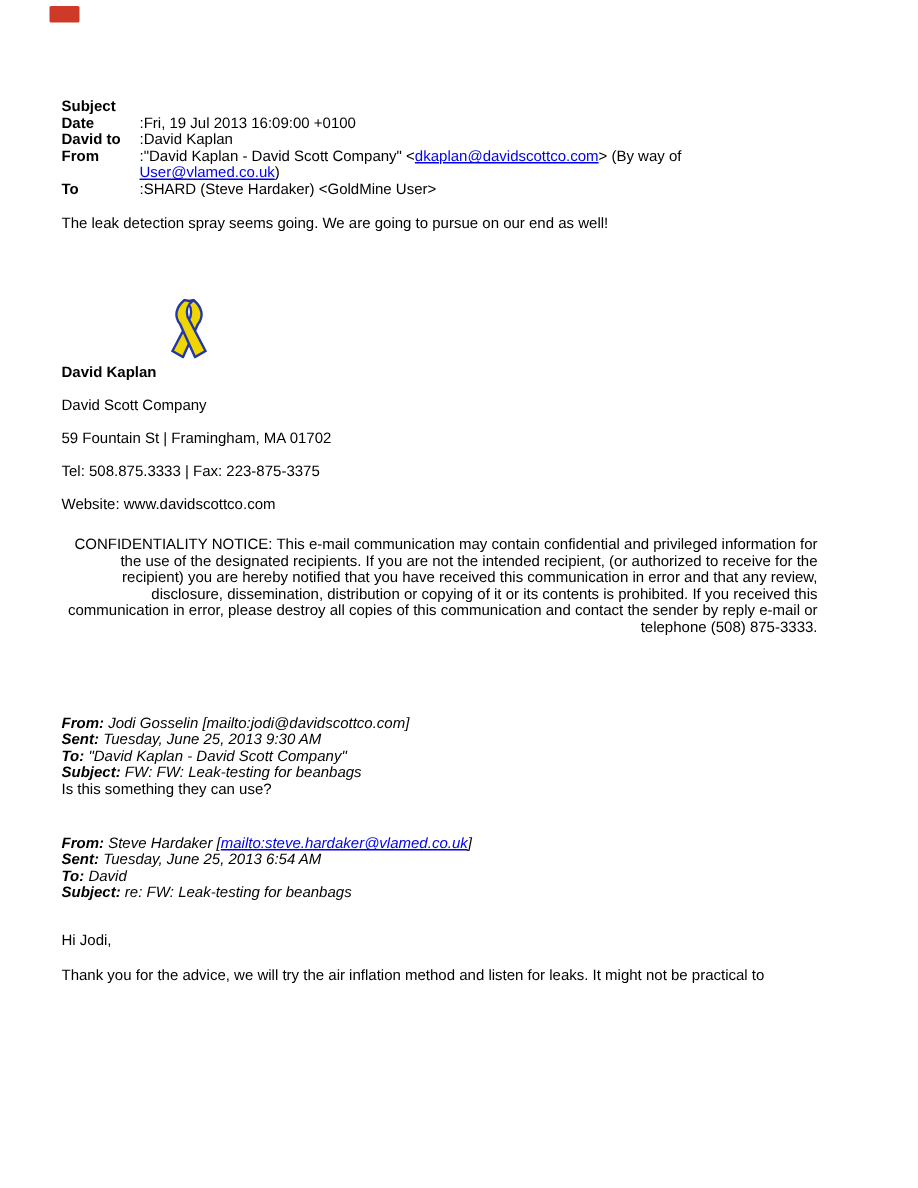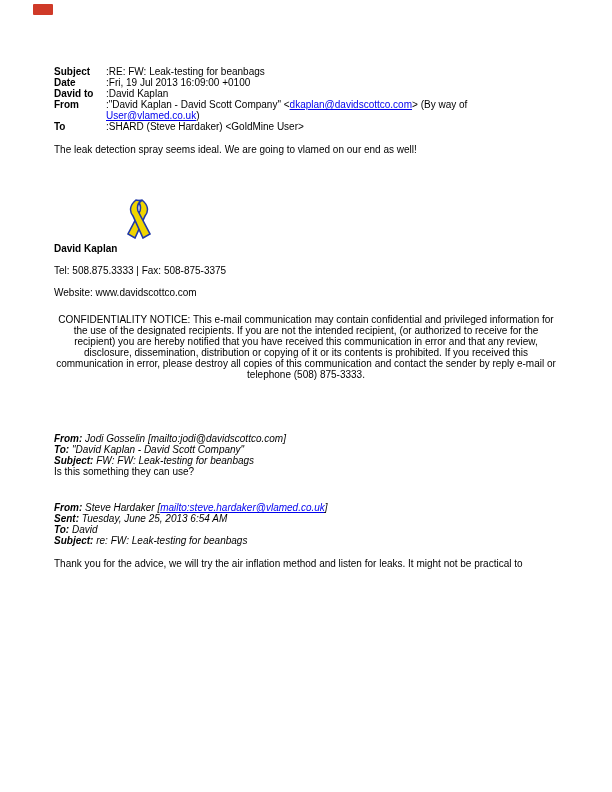--- a/index.html
+++ b/index.html
@@ -13,99 +13,102 @@
     color:#000;
     overflow:hidden;
   }
   .corner-mark{
     position:absolute;left:33px;top:4px;
     width:20px;height:11px;
     background:#cf3a28;
     border-radius:1px;
   }
   .content{
-    position:absolute;left:54px;top:66px;width:504px;
+    position:absolute;left:41px;top:66px;width:504px;
     line-height:11px;
   }
   .meta-row{display:flex;align-items:flex-start;}
   .meta-label{width:52px;font-weight:bold;flex:0 0 52px;}
   .meta-value{flex:1;white-space:pre-wrap;}
   .bold{font-weight:bold;}
   a.link, .link{color:#0000ee;text-decoration:underline;cursor:pointer;white-space:pre-wrap;}
   .greeting{margin-top:26px;}
   .body-par{margin-top:12px;}
   .ribbon-wrap{margin-top:44px;margin-left:70px;height:40px;}
   .sig-name{margin-top:4px;font-weight:bold;}
   .sig-line{margin-top:11px;}
-  .conf{margin-top:16px;line-height:11px;text-align:center;}
+  .conf{margin-top:16px;line-height:11px;text-align:right;}
   .quoted{margin-top:53px;}
   .quoted2{margin-top:25px;}
   .q-line{line-height:11px;font-style:italic;}
   .q-line span{white-space:pre-wrap;}
   .question{}
   .hi{margin-top:21px;}
   .final-par{margin-top:12px;}
 </style>
 </head>
 <body>
 
 <div class="page">
 
   <div class="corner-mark"></div>
 
   <div class="content">
 
     <div class="meta">
       <div class="meta-row">
         <span class="meta-label">Subject</span>
-        <span class="meta-value"><span>:</span><span>RE: FW: Leak-testing for beanbags</span></span>
       </div>
       <div class="meta-row">
         <span class="meta-label">Date</span>
         <span class="meta-value"><span>:</span><span>Fri, 19 Jul 2013 16:09:00 +0100</span></span>
       </div>
       <div class="meta-row">
         <span class="meta-label">David to</span>
         <span class="meta-value"><span>:</span><span>David Kaplan</span></span>
       </div>
       <div class="meta-row">
         <span class="meta-label">From</span>
         <span class="meta-value"><span>:</span><span>"David Kaplan - David Scott Company" &lt;</span><a class="link">dkaplan@davidscottco.com</a><span>&gt; (By way of </span><a class="link">User@vlamed.co.uk</a><span>)</span></span>
       </div>
       <div class="meta-row">
         <span class="meta-label">To</span>
         <span class="meta-value"><span>:</span><span>SHARD (Steve Hardaker) &lt;GoldMine User&gt;</span></span>
       </div>
     </div>
 
-    <div class="body-par">The leak detection spray seems ideal. We are going to vlamed on our end as well!</div>
+    <div class="body-par">The leak detection spray seems going. We are going to pursue on our end as well!</div>
 
     <div class="ribbon-wrap">
       <svg width="30" height="40" viewBox="0 0 30 40">
         <path d="M18 1 C24 6 25 12 21 17 L11 39 L4 35 L16 12 C17 8 16 4 13 2 Z" fill="#f0d500" stroke="#2038a8" stroke-width="1.6"></path>
         <path d="M12 1 C6 6 5 12 9 17 L19 39 L26 35 L14 12 C13 8 14 4 17 2 Z" fill="#f0d500" stroke="#2038a8" stroke-width="1.6"></path>
       </svg>
     </div>
 
     <div class="sig-name">David Kaplan</div>
-    <div class="sig-line">Tel: 508.875.3333 | Fax: 508-875-3375</div>
+    <div class="sig-line">David Scott Company</div>
+    <div class="sig-line">59 Fountain St | Framingham, MA 01702</div>
+    <div class="sig-line">Tel: 508.875.3333 | Fax: 223-875-3375</div>
     <div class="sig-line">Website: www.davidscottco.com</div>
 
     <div class="conf">CONFIDENTIALITY NOTICE: This e-mail communication may contain confidential and privileged information for the use of the designated recipients. If you are not the intended recipient, (or authorized to receive for the recipient) you are hereby notified that you have received this communication in error and that any review, disclosure, dissemination, distribution or copying of it or its contents is prohibited. If you received this communication in error, please destroy all copies of this communication and contact the sender by reply e-mail or telephone (508) 875-3333.</div>
 
     <div class="quoted">
       <div class="q-line"><span class="bold">From:</span><span> Jodi Gosselin [mailto:jodi@davidscottco.com]</span></div>
+      <div class="q-line"><span class="bold">Sent:</span><span> Tuesday, June 25, 2013 9:30 AM</span></div>
       <div class="q-line"><span class="bold">To:</span><span> "David Kaplan - David Scott Company"</span></div>
       <div class="q-line"><span class="bold">Subject:</span><span> FW: FW: Leak-testing for beanbags</span></div>
     </div>
     <div class="question">Is this something they can use?</div>
 
     <div class="quoted2">
       <div class="q-line"><span class="bold">From:</span><span> Steve Hardaker [</span><a class="link">mailto:steve.hardaker@vlamed.co.uk</a><span>]</span></div>
       <div class="q-line"><span class="bold">Sent:</span><span> Tuesday, June 25, 2013 6:54 AM</span></div>
       <div class="q-line"><span class="bold">To:</span><span> David</span></div>
       <div class="q-line"><span class="bold">Subject:</span><span> re: FW: Leak-testing for beanbags</span></div>
     </div>
 
+    <div class="hi">Hi Jodi,</div>
     <div class="final-par">Thank you for the advice, we will try the air inflation method and listen for leaks. It might not be practical to</div>
 
   </div>
 </div>
 
 </body></html>

